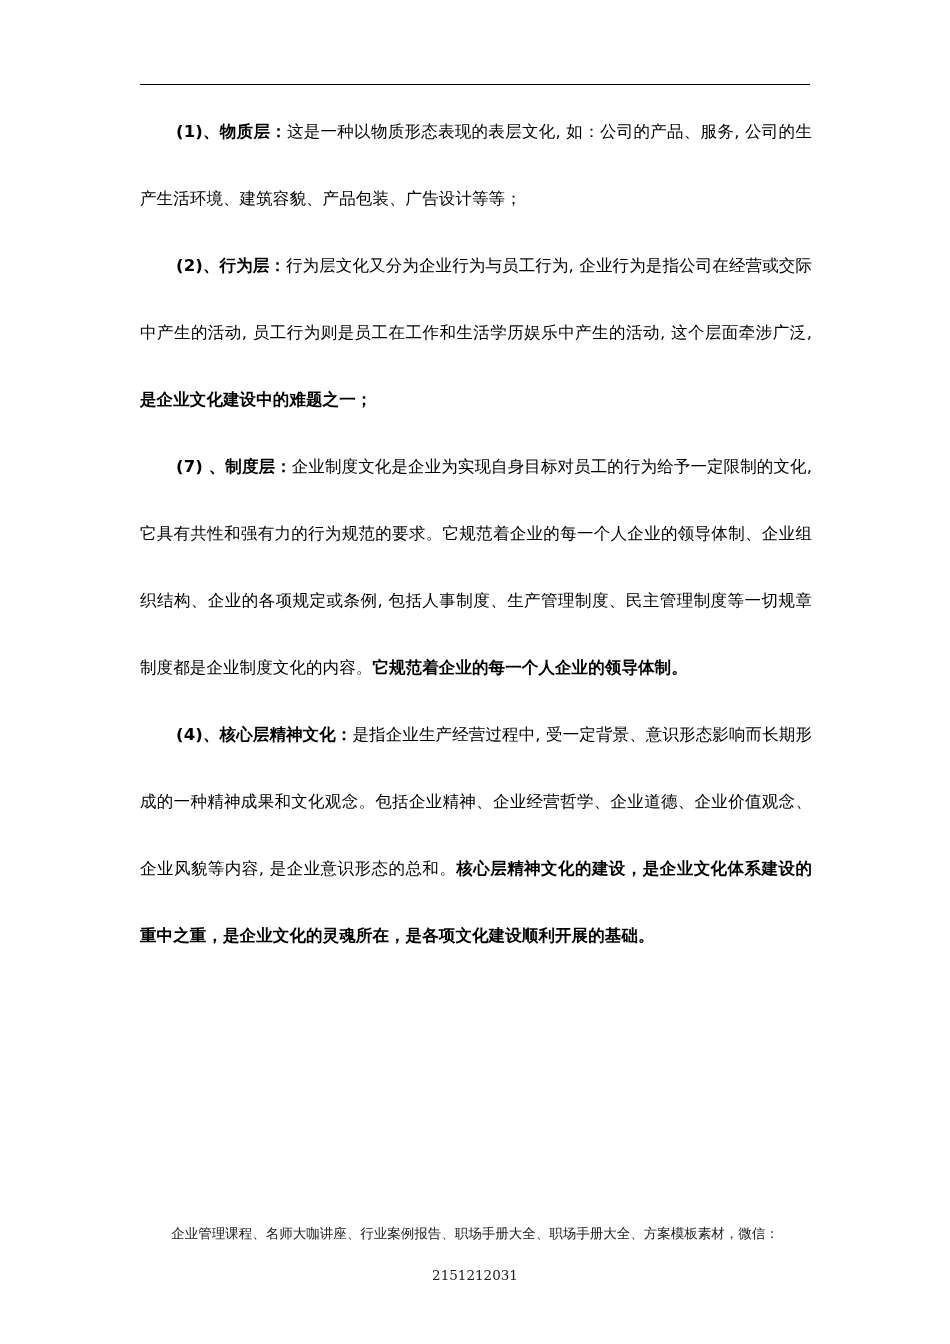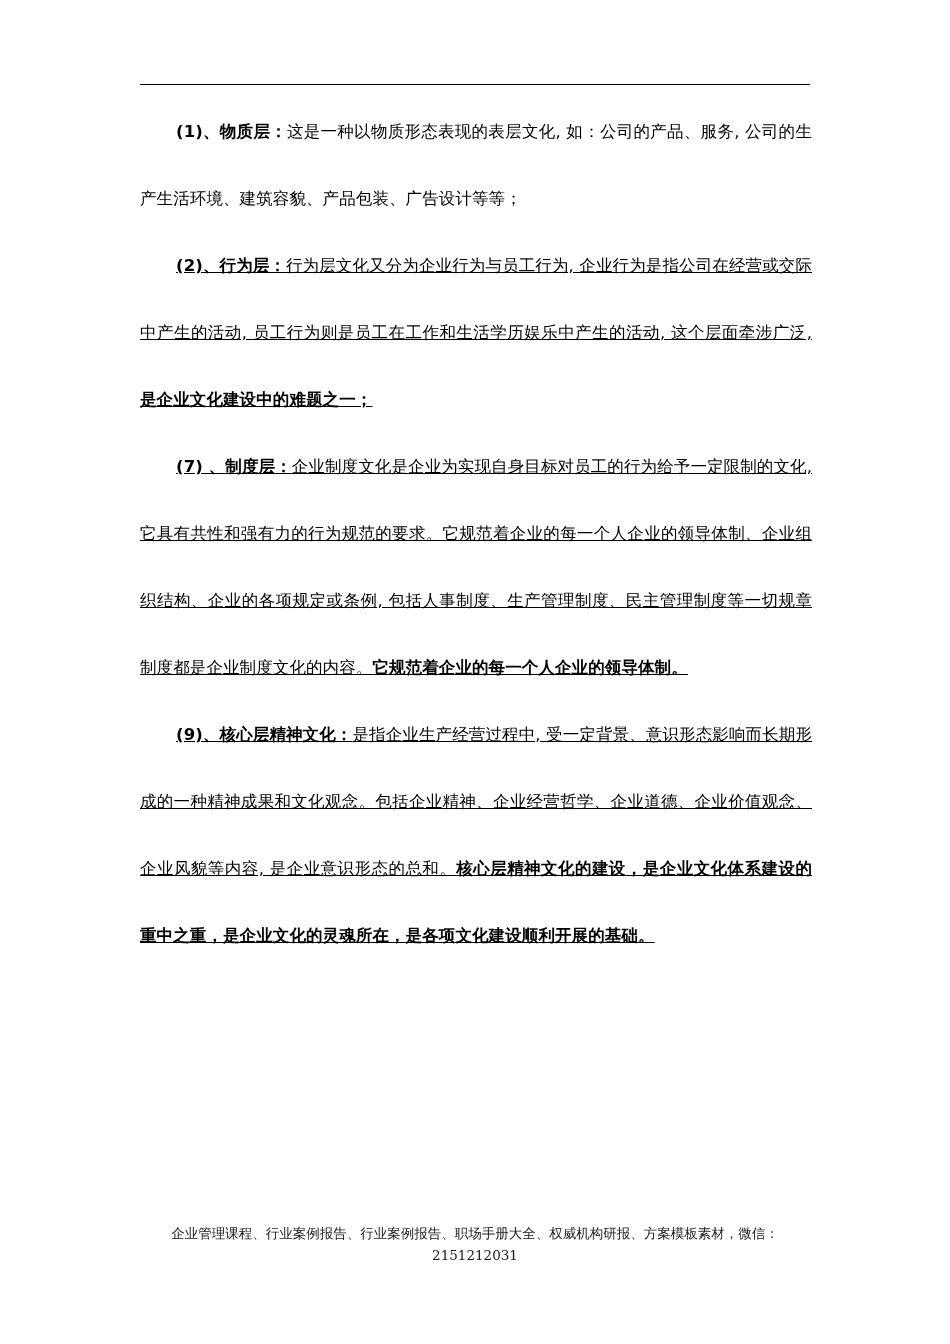--- a/index.html
+++ b/index.html
@@ -34,21 +34,20 @@
   p.para {
     margin: 0 0 0 0;
     font-size: 16.5px;
     line-height: 67px;
     text-align: justify;
     text-justify: inter-ideograph;
     letter-spacing: 0.1px;
   }
   p.para + p.para {
     margin-top: 0;
-    text-decoration: underline;
   }
   .indent {
     display: inline-block;
     width: 36px;
   }
   .b {
     font-weight: bold;
   }
   .footer {
     position: absolute;
@@ -56,20 +55,21 @@
     right: 0;
     top: 1222px;
     text-align: center;
     font-family: "DejaVu Serif", "Liberation Serif", serif;
     font-size: 13.5px;
     line-height: 22px;
     color: #1a1a1a;
   }
   .footer .line2 {
     display: block;
+    margin-top: 20px;
   }
 </style>
 </head>
 <body>
 
 <div class="page">
 
   <div class="top-rule"></div>
 
   <div class="content">
@@ -80,23 +80,23 @@
 
     <p class="para">
       <span class="indent"></span><span class="b">(2)、行为层：</span><span>行为层文化又分为企业行为与员工行为, 企业行为是指公司在经营或交际中产生的活动, 员工行为则是员工在工作和生活学历娱乐中产生的活动, 这个层面牵涉广泛, </span><span class="b">是企业文化建设中的难题之一；</span>
     </p>
 
     <p class="para">
       <span class="indent"></span><span class="b">(7) 、制度层：</span><span>企业制度文化是企业为实现自身目标对员工的行为给予一定限制的文化, 它具有共性和强有力的行为规范的要求。它规范着企业的每一个人企业的领导体制、企业组织结构、企业的各项规定或条例, 包括人事制度、生产管理制度、民主管理制度等一切规章制度都是企业制度文化的内容。</span><span class="b">它规范着企业的每一个人企业的领导体制。</span>
     </p>
 
     <p class="para">
-      <span class="indent"></span><span class="b">(9)、核心层精神文化：</span><span>是指企业生产经营过程中, 受一定背景、意识形态影响而长期形成的一种精神成果和文化观念。包括企业精神、企业经营哲学、企业道德、企业价值观念、企业风貌等内容, 是企业意识形态的总和。</span><span class="b">核心层精神文化的建设，是企业文化体系建设的重中之重，是企业文化的灵魂所在，是各项文化建设顺利开展的基础。</span>
+      <span class="indent"></span><span class="b">(4)、核心层精神文化：</span><span>是指企业生产经营过程中, 受一定背景、意识形态影响而长期形成的一种精神成果和文化观念。包括企业精神、企业经营哲学、企业道德、企业价值观念、企业风貌等内容, 是企业意识形态的总和。</span><span class="b">核心层精神文化的建设，是企业文化体系建设的重中之重，是企业文化的灵魂所在，是各项文化建设顺利开展的基础。</span>
     </p>
 
   </div>
 
   <div class="footer">
-    <span>企业管理课程、行业案例报告、行业案例报告、职场手册大全、权威机构研报、方案模板素材，微信：</span>
+    <span>企业管理课程、名师大咖讲座、行业案例报告、职场手册大全、职场手册大全、方案模板素材，微信：</span>
     <span class="line2">2151212031</span>
   </div>
 
 </div>
 
 </body></html>

